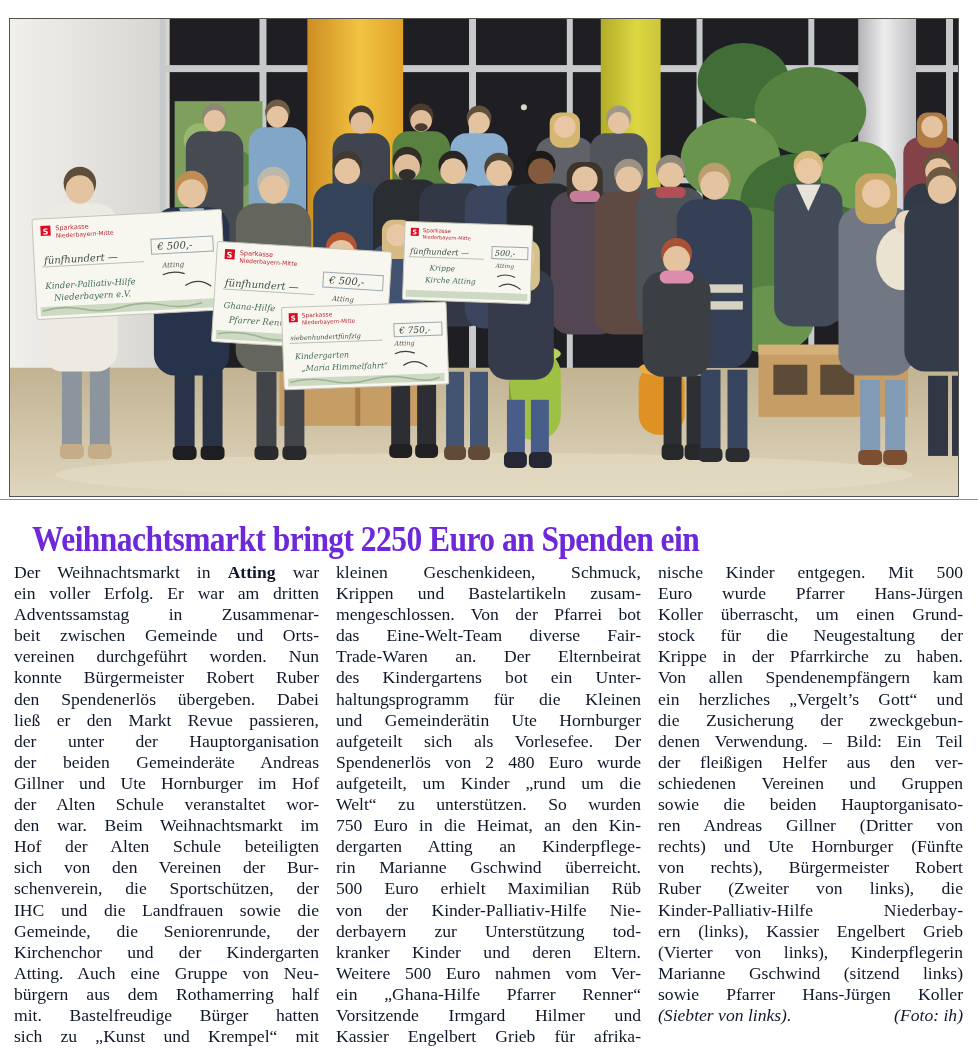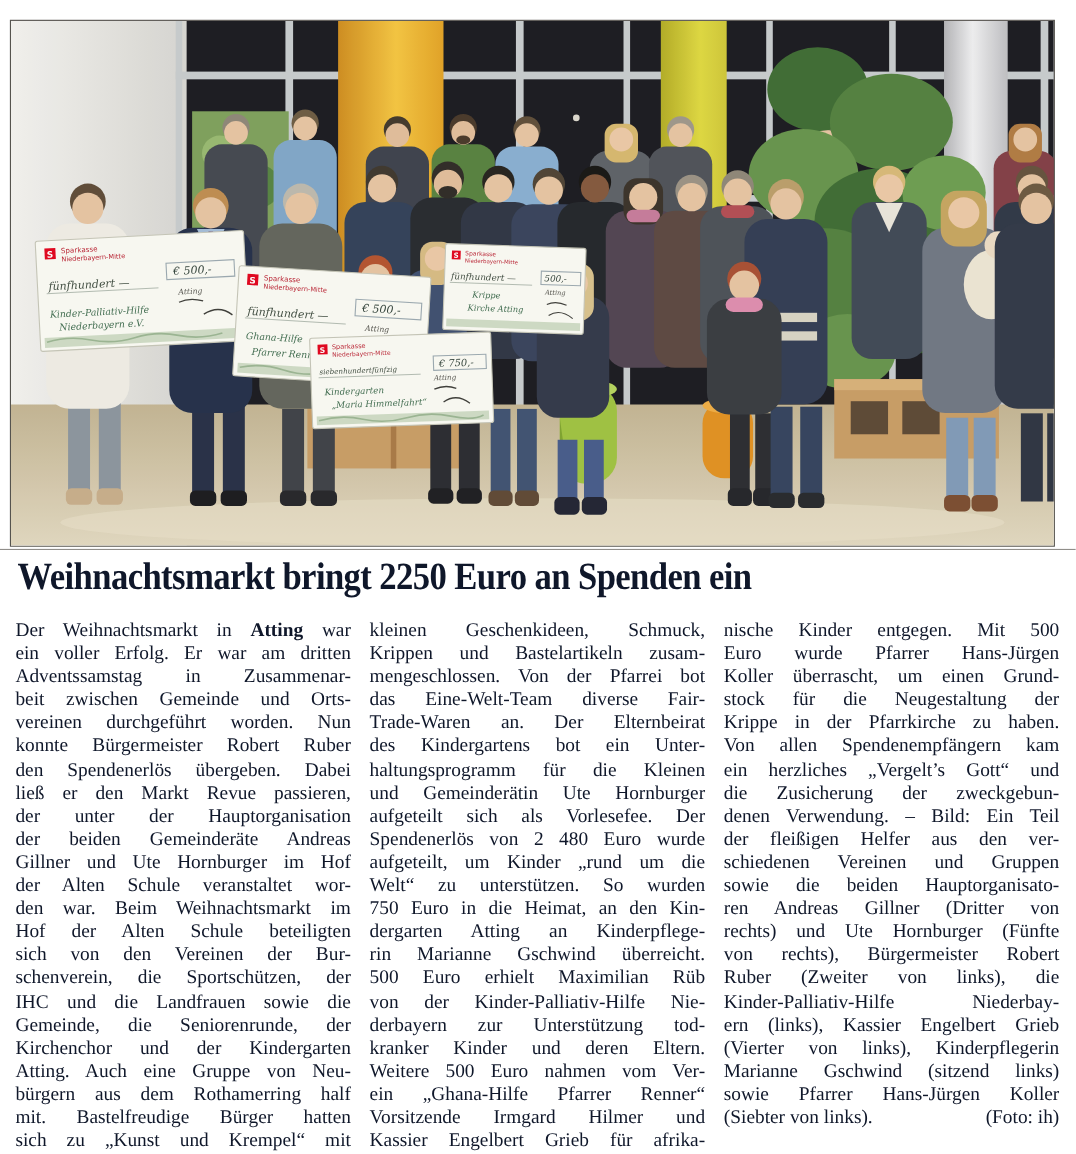--- a/index.html
+++ b/index.html
@@ -8,29 +8,29 @@
   .clip{position:relative;width:978px;height:1049px;background:#ffffff;}
 
   
   .photo{position:absolute;left:9px;top:18px;width:950px;height:479px;
          margin:0;border:1px solid #55534e;box-sizing:border-box;background:#e3e2de;}
   .photo svg{display:block;width:100%;height:100%;}
   .photo-rule{position:absolute;left:0;top:499px;width:978px;height:1px;
               background:#908e8a;border:0;margin:0;padding:0;}
 
   
-  .headline{position:absolute;left:16px;top:504px;margin:0;white-space:nowrap;
-            font-size:35px;font-weight:bold;letter-spacing:-0.6px;color:#0f172a;}
+  .headline{position:absolute;left:16px;top:504px;margin:16px;white-space:nowrap;
+            font-size:35px;font-weight:bold;letter-spacing:-0.6px;color:#6d28d9;}
   .headline span{display:inline-block;transform:scaleX(0.90);transform-origin:left top;}
 
   
   .columns{position:absolute;left:14px;top:562px;width:950px;display:flex;gap:17px;}
   .col{width:305px;font-size:17.6px;line-height:21.1px;color:#0f172a;}
   .line{text-align:justify;text-align-last:justify;}
-  .line.split{display:flex;justify-content:space-between;text-align:center;text-align-last:auto;}
+  .line.split{display:flex;justify-content:space-between;text-align:center;text-align-last:auto;font-style:italic;}
   .b{font-weight:bold;}
 
   
   .chk-print{font-family:"DejaVu Sans",sans-serif;}
   .chk-hand{font-family:"DejaVu Serif",serif;font-style:italic;}
 </style>
 </head>
 <body>
 
 <div class="clip">

